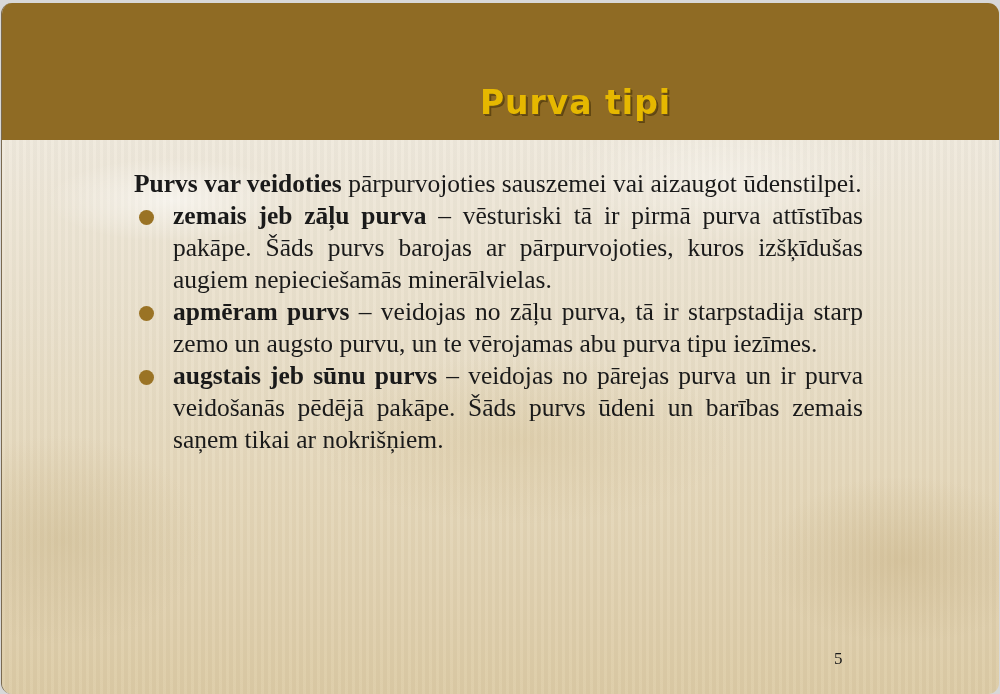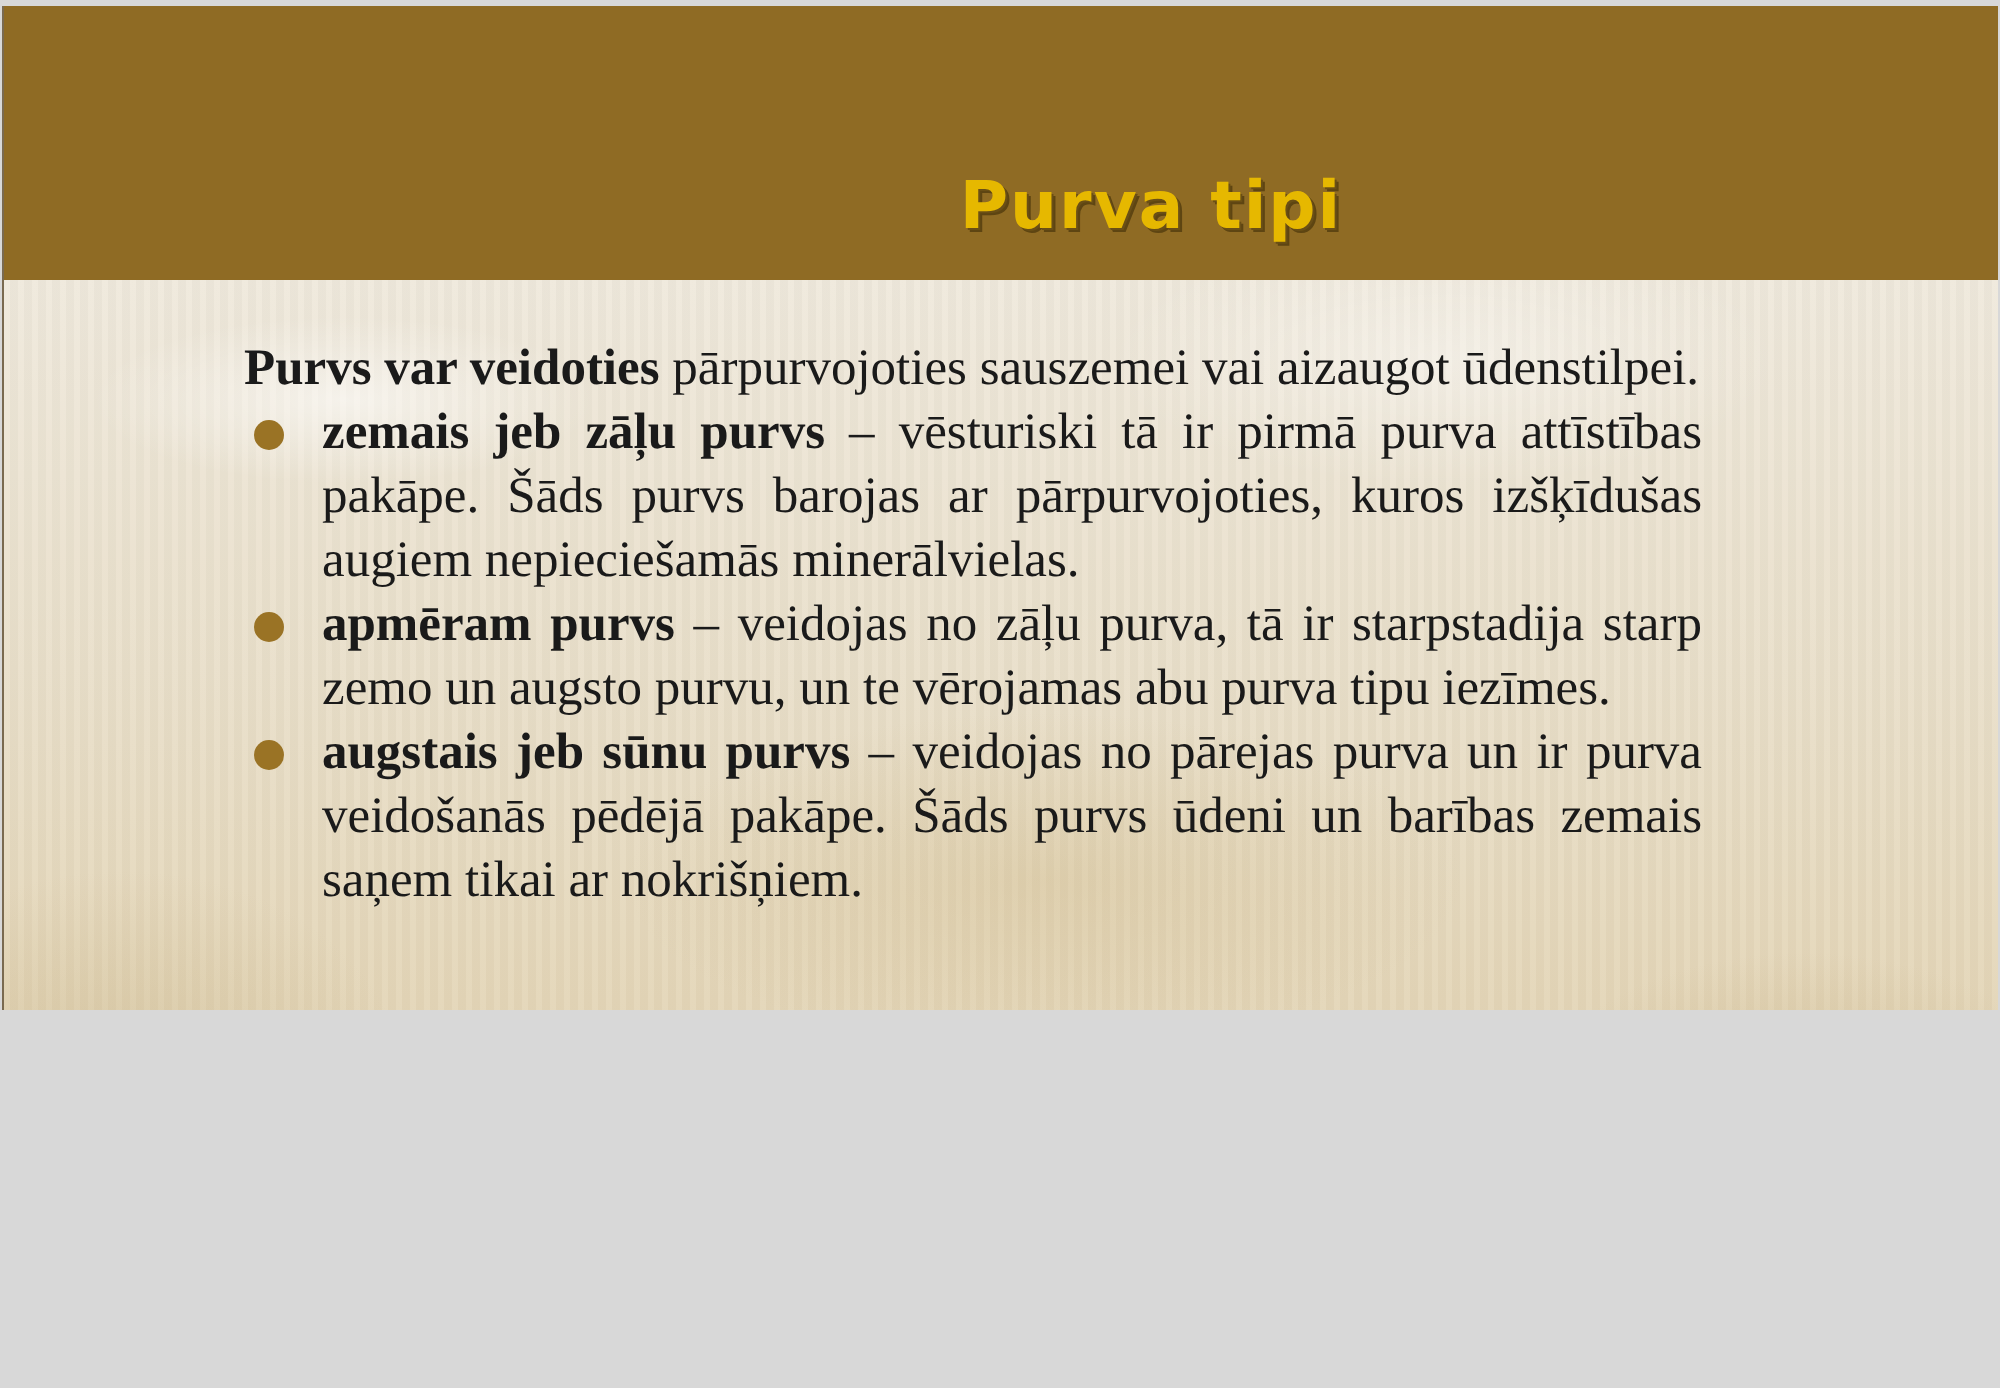--- a/index.html
+++ b/index.html
@@ -8,23 +8,24 @@
       width: 1000px;
       height: 694px;
       overflow: hidden;
       background: #d8d8d8;
     }
     .page {
       position: absolute;
       left: 1px;
       top: 3px;
       width: 997px;
-      height: 502px;
+      height: 691px;
       overflow: hidden;
       border-left: 1px solid #7a6a50;
+      border-radius: 11px;
     }
     .header-band {
       position: absolute;
       left: 0;
       top: 0;
       width: 100%;
       height: 137px;
       background: #8f6b24;
     }
     .header-title {
@@ -52,21 +53,21 @@
         radial-gradient(ellipse 180px 60px at 170px 60px, rgba(255,255,255,0.55), rgba(255,255,255,0) 70%),
         radial-gradient(ellipse 240px 90px at 720px 40px, rgba(255,255,255,0.35), rgba(255,255,255,0) 70%),
         radial-gradient(ellipse 300px 120px at 520px 300px, rgba(200,175,120,0.25), rgba(200,175,120,0) 70%),
         radial-gradient(ellipse 200px 120px at 900px 420px, rgba(190,165,115,0.35), rgba(190,165,115,0) 70%),
         radial-gradient(ellipse 200px 150px at 60px 400px, rgba(195,175,130,0.35), rgba(195,175,130,0) 70%),
         repeating-linear-gradient(90deg, rgba(255,255,255,0.05) 0px, rgba(255,255,255,0.05) 3px, rgba(0,0,0,0.02) 3px, rgba(0,0,0,0.02) 7px),
         linear-gradient(180deg, #efe9dc 0%, #e9dfca 35%, #e4d6b8 65%, #dccba5 100%);
     }
     .content {
       position: absolute;
-      left: 120px;
+      left: 132px;
       top: 165px;
       width: 729px;
       font-family: "Liberation Serif", "DejaVu Serif", serif;
       font-size: 25.5px;
       line-height: 32px;
       color: #1a1a1a;
     }
     .para {
       margin: 0;
       text-align: justify;
@@ -109,21 +110,21 @@
   </div>
 
   <div class="body-bg"></div>
 
   <div class="content">
     <p class="para"><b>Purvs var veidoties</b><span> pārpurvojoties sauszemei vai aizaugot ūdenstilpei.</span></p>
 
 
     <ul class="bullet-list">
       <li class="bullet-item">
-        <span class="bullet-dot"></span><b>zemais jeb zāļu purvs</b><span> – vēsturiski tā ir pirmā purva attīstības pakāpe. Šāds purvs barojas ar pārpurvojoties, kuros izšķīdušas augiem  nepieciešamās minerālvielas.</span>
+        <span class="bullet-dot"></span><b>zemais jeb zāļu purva</b><span> – vēsturiski tā ir pirmā purva attīstības pakāpe. Šāds purvs barojas ar pārpurvojoties, kuros izšķīdušas augiem  nepieciešamās minerālvielas.</span>
       </li>
       <li class="bullet-item">
         <span class="bullet-dot"></span><b>apmēram purvs</b><span> – veidojas no zāļu purva, tā ir starpstadija starp zemo un augsto purvu, un te vērojamas abu purva tipu iezīmes.</span>
       </li>
       <li class="bullet-item">
         <span class="bullet-dot"></span><b>augstais jeb sūnu purvs</b><span> – veidojas no pārejas purva un ir purva veidošanās pēdējā pakāpe. Šāds purvs ūdeni un barības zemais saņem tikai ar nokrišņiem.</span>
       </li>
     </ul>
 
   </div>

